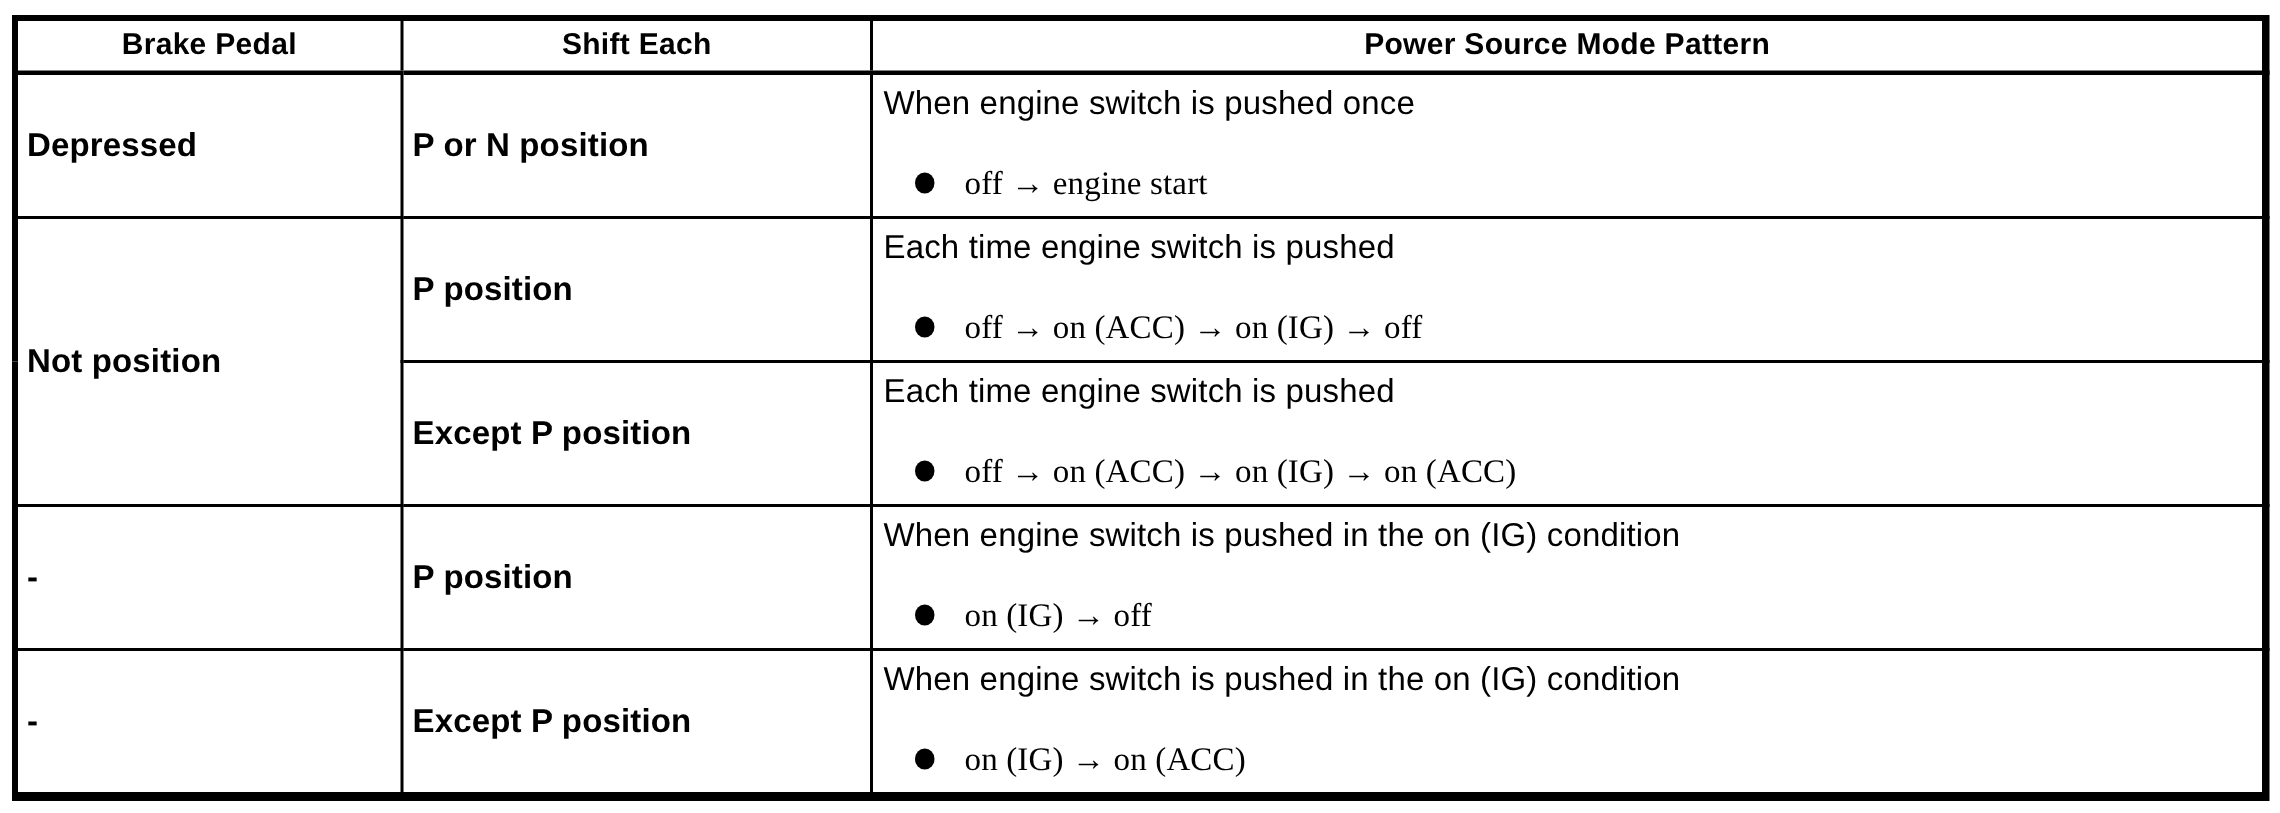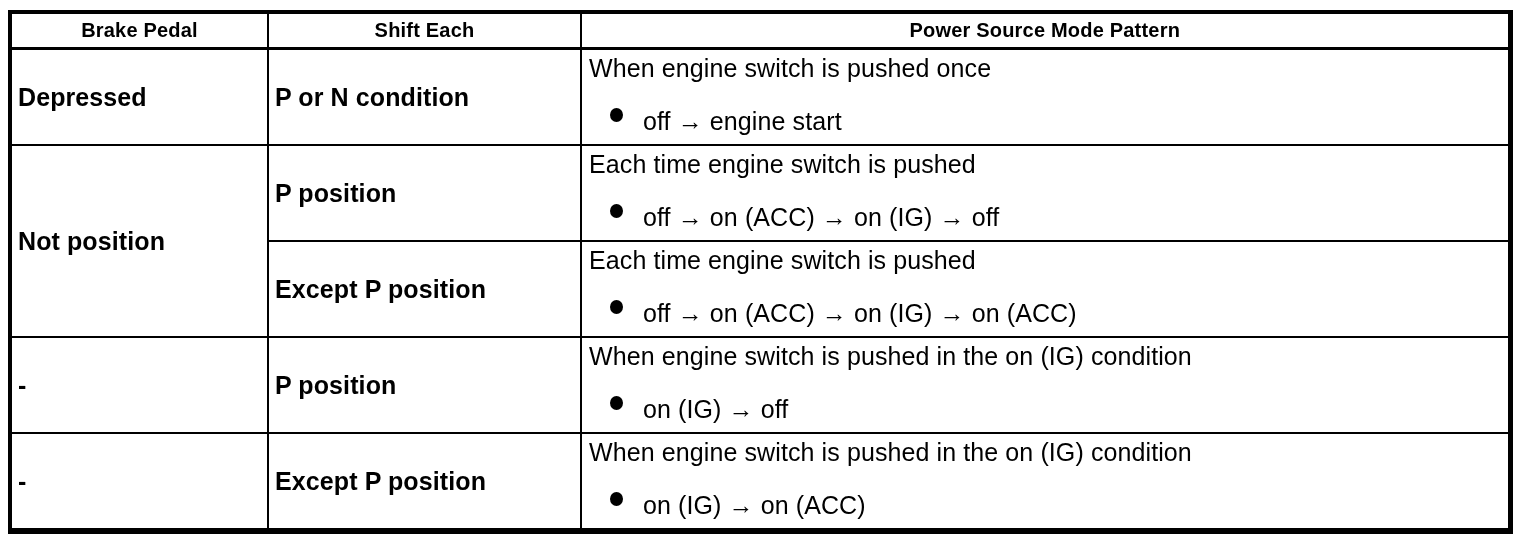--- a/index.html
+++ b/index.html
@@ -37,42 +37,43 @@
   thead th {
     height: 33px;
     font-size: 20px;
     font-weight: bold;
     text-align: center;
     vertical-align: middle;
     border-bottom-width: 3px;
     letter-spacing: 0.2px;
   }
   tbody td {
-    font-size: 25px;
+    font-size: 22px;
     letter-spacing: 0.1px;
   }
   td.cell-left {
     vertical-align: middle;
     text-align: left;
     padding-left: 6px;
     font-weight: bold;
   }
   td.cell-pattern {
     vertical-align: top;
     padding: 5px 6px 9px 7px;
   }
   .cond-line {
     line-height: 27px;
   }
   .bullet-line {
     margin-top: 26px;
     padding-left: 21px;
     display: flex;
-    align-items: flex-start;
+    align-items: center;
     line-height: 27px;
+    font-family: Liberation Serif, serif;
   }
   .bullet {
     display: inline-block;
     width: 13px;
     height: 14px;
     background: #000000;
     border-radius: 50%;
     flex: 0 0 auto;
     margin-right: 20px;
   }
@@ -95,21 +96,21 @@
     <thead>
       <tr>
         <th>Brake Pedal</th>
         <th>Shift Each</th>
         <th>Power Source Mode Pattern</th>
       </tr>
     </thead>
     <tbody>
       <tr class="row-1">
         <td class="cell-left">Depressed</td>
-        <td class="cell-left">P or N condition</td>
+        <td class="cell-left">P or N position</td>
         <td class="cell-pattern">
           <div class="cond-line">When engine switch is pushed once</div>
           <div class="bullet-line">
             <span class="bullet"></span>
             <span>off → engine start</span>
           </div>
         </td>
       </tr>
       <tr class="row-2">
         <td class="cell-left" rowspan="2">Not position</td>

